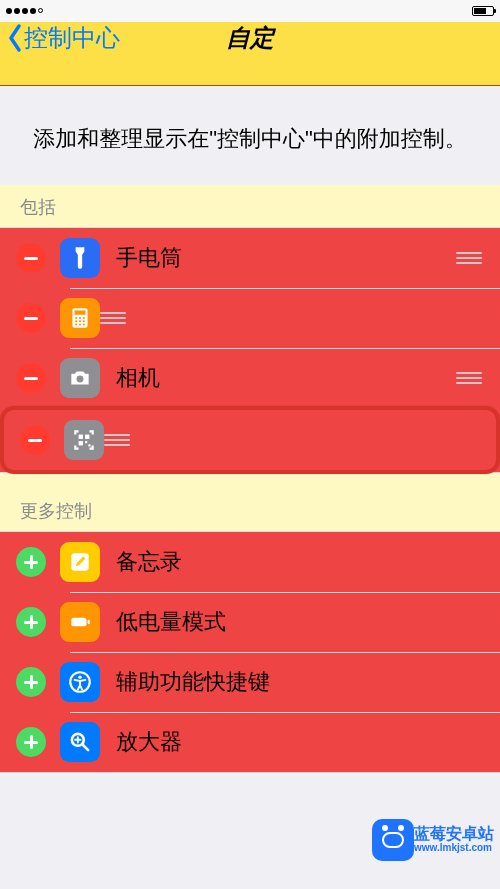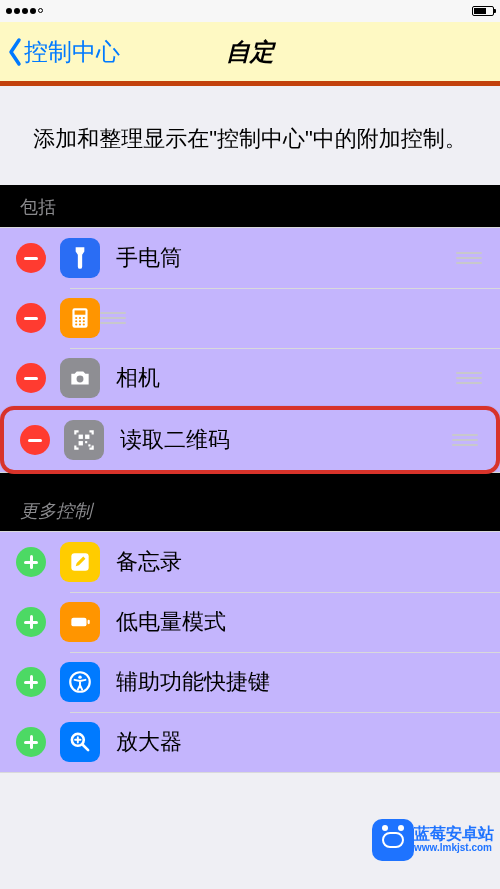--- a/index.html
+++ b/index.html
@@ -10,33 +10,33 @@
   .status-bar { height: 22px; background: #f7f7f7; display:flex; align-items:center; justify-content:space-between; padding:0 6px; font-size:12px; color:#000; }
   .status-dots { display:flex; gap:2px; }
   .status-dots span { width:6px; height:6px; border-radius:50%; background:#000; display:inline-block; }
   .status-dots span.empty { background:transparent; border:1px solid #000; width:5px; height:5px; }
   .status-right { display:flex; align-items:center; gap:4px; }
   .battery { width:22px; height:10px; border:1px solid #000; border-radius:2px; position:relative; }
   .battery::after { content:""; position:absolute; right:-3px; top:2px; width:2px; height:4px; background:#000; border-radius:0 1px 1px 0; }
   .battery .level { position:absolute; left:1px; top:1px; bottom:1px; width:60%; background:#000; }
 
   
-  .nav { height: 64px; background:#fef9c3; border-bottom:5px solid #c2410c; display:flex; align-items:center; position:relative; }
+  .nav { height: 64px; background:#fde047; border-bottom:1px solid #c2410c; display:flex; align-items:flex-start; position:relative; }
   .back { display:flex; align-items:center; color:#007aff; font-size:24px; padding-left:6px; }
   .back svg { width:18px; height:30px; }
   .title { position:absolute; left:0; right:0; text-align:center; font-size:24px; font-weight:600;font-style:italic; }
 
   
   .intro { padding: 36px 26px 30px; text-align:center; font-size:22px; line-height:1.5; color:#000; background:#efeff4; }
 
   
-  .section-header { font-size:18px; color:#8a8a8d; padding: 10px 20px 8px; background:#000000; }
-
-  
-  .list { background:#c4b5fd; border-top:1px solid #d9d9db; border-bottom:1px solid #d9d9db; }
+  .section-header { font-size:18px; color:#8a8a8d; padding: 10px 20px 8px; background:#fef9c3; }
+
+  
+  .list { background:#ef4444; border-top:1px solid #d9d9db; border-bottom:1px solid #d9d9db; }
   .row { display:flex; align-items:center; height:60px; padding:0 16px; position:relative; }
   .row + .row::before { content:""; position:absolute; left:70px; right:0; top:0; height:1px; background:#d9d9db; }
 
   .row.highlight-wrap { padding:0; height:auto; }
   .highlight-box { border:4px solid #d8332a; border-radius:14px; width:100%; padding:4px 16px; display:flex; align-items:center; height:68px; margin:-2px 0; box-shadow: 0 0 0 1px rgba(0,0,0,0.04); }
   .row.highlight-wrap::before { display:none; }
 
   .circle-btn { width:30px; height:30px; border-radius:50%; display:flex; align-items:center; justify-content:center; flex:0 0 auto; }
   .circle-remove { background:#ff3b30; }
   .circle-remove .bar { width:14px; height:3px; background:#fff; border-radius:2px; }
@@ -180,32 +180,31 @@
         <div class="app-icon ic-qr">
           <svg viewBox="0 0 24 24">
               <path d="M3 3h4v2H5v2H3V3zm14 0h4v4h-2V5h-2V3zM3 17h2v2h2v2H3v-4zm16 0h2v4h-4v-2h2v-2z" fill="#fff"></path>
               <rect x="7" y="7" width="4" height="4" fill="#fff"></rect>
               <rect x="13" y="7" width="4" height="4" fill="#fff"></rect>
               <rect x="7" y="13" width="4" height="4" fill="#fff"></rect>
               <rect x="13" y="13" width="2" height="2" fill="#fff"></rect>
               <rect x="16" y="16" width="2" height="2" fill="#fff"></rect>
             </svg>
         </div>
-        <div class="row-label">读取二维码</div>
         <div class="reorder">
             <span></span>
             <span></span>
             <span></span>
           </div>
       </div>
     </div>
 
   </div>
 
-  <div class="section-header" style="padding-top:26px;font-style:italic;">更多控制</div>
+  <div class="section-header" style="padding-top:26px;">更多控制</div>
 
   <div class="list">
 
     <div class="row">
       <div class="circle-btn circle-add">
           <div class="h"></div>
           <div class="v"></div>
         </div>
       <div class="app-icon ic-notes">
         <svg viewBox="0 0 24 24">

